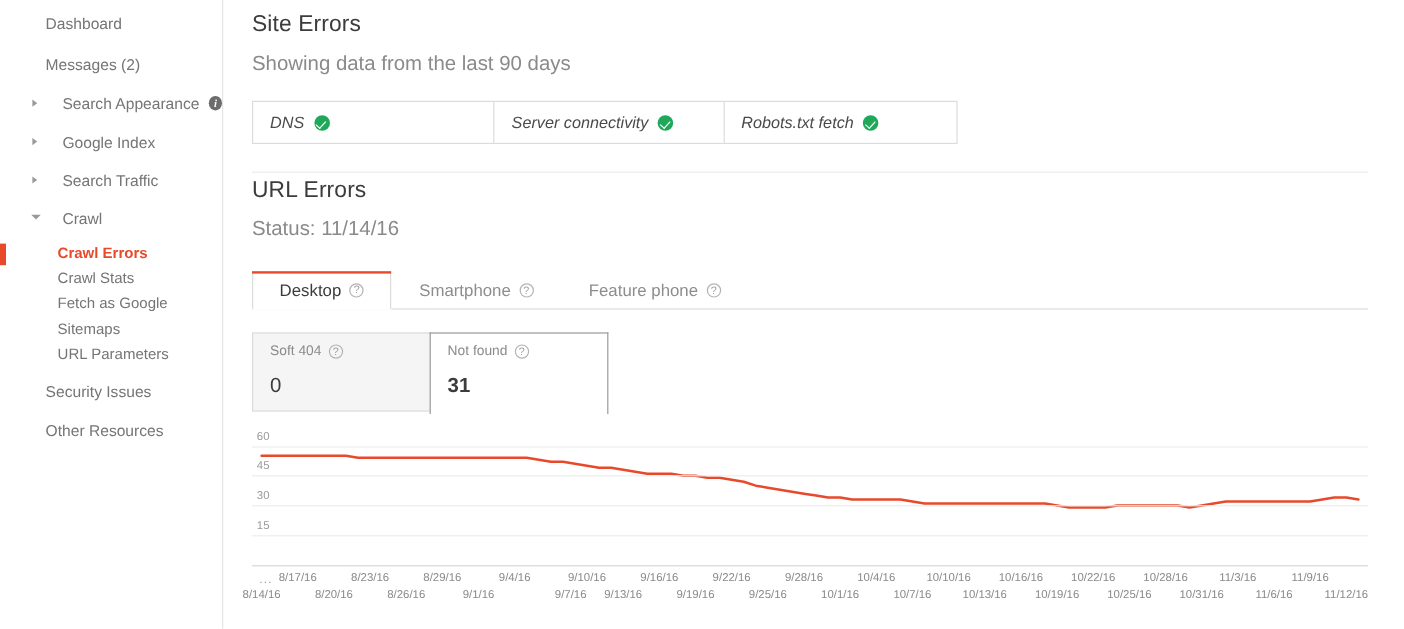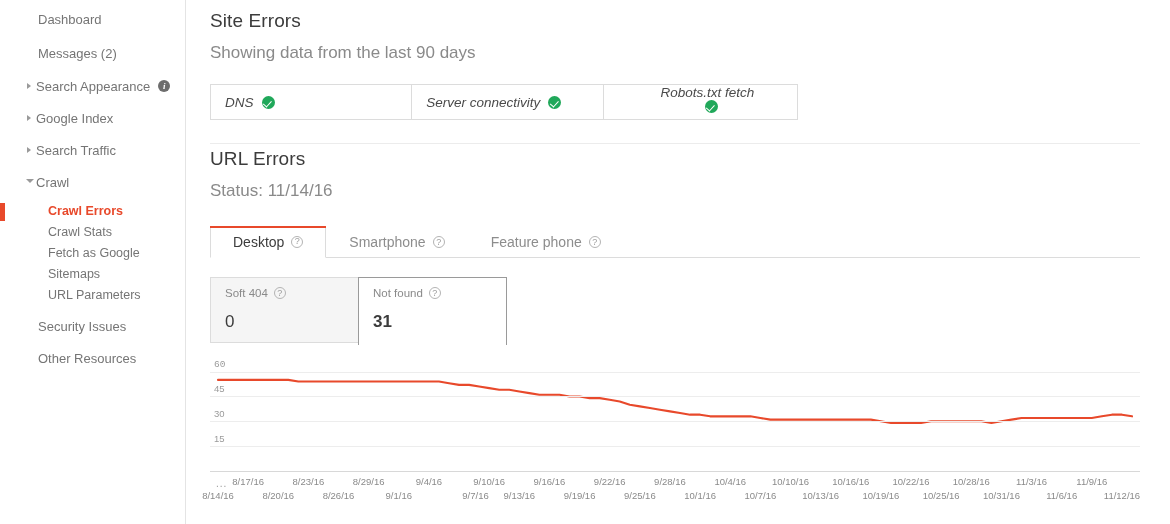--- a/index.html
+++ b/index.html
@@ -27,21 +27,21 @@
     color: #757575;
     line-height: 1;
     padding: 0 0 0 38px;
     height: 32px;
     display: flex;
     align-items: center;
     white-space: nowrap;
     cursor: pointer;
   }
   .nav-item.top { height: 34px; }
-  .nav-item.group { padding-left: 36px; }
+  .nav-item.group { padding-left: 52px; }
   .nav-item .caret {
     position: absolute;
     left: 27px;
     width: 0; height: 0;
     border-left: 4px solid #9a9a9a;
     border-top: 3.5px solid transparent;
     border-bottom: 3.5px solid transparent;
   }
   .nav-item .caret.open {
     border-left: 4px solid transparent;
@@ -109,21 +109,21 @@
   .site-cell {
     display: flex;
     align-items: center;
     padding-left: 14px;
     font-size: 13.5px;
     color: #4a4a4a;
     border-right: 1px solid #dcdcdc;
     height: 100%;
     font-style: italic;
   }
-  .site-cell:last-child { border-right: none; flex-direction: column; }
+  .site-cell:last-child { border-right: none; }
   .site-cell.c1 { width: 202px; }
   .site-cell.c2 { width: 192px; }
   .site-cell.c3 { width: 194px; }
   .check {
     display: inline-block;
     width: 13px; height: 13px;
     border-radius: 50%;
     background: #20a85a;
     margin-left: 8px;
     position: relative;
@@ -382,21 +382,21 @@
         <svg class="chart-svg" id="chart-svg" width="930" height="111">
             <path d="M 8.00 19.88 L 18.04 19.88 L 28.09 19.88 L 38.13 19.88 L 48.18 19.88 L 58.22 19.88 L 68.26 19.88 L 78.31 19.88 L 88.35 21.54 L 98.40 21.54 L 108.44 21.54 L 118.48 21.54 L 128.53 21.54 L 138.57 21.54 L 148.62 21.54 L 158.66 21.54 L 168.70 21.54 L 178.75 21.54 L 188.79 21.54 L 198.84 21.54 L 208.88 21.54 L 218.92 21.54 L 228.97 21.54 L 239.01 23.19 L 249.05 24.85 L 259.10 24.85 L 269.14 26.51 L 279.19 28.16 L 289.23 29.82 L 299.27 29.82 L 309.32 31.48 L 319.36 33.13 L 329.41 34.79 L 339.45 34.79 L 349.49 34.79 L 359.54 36.45 L 369.58 36.45 L 379.63 38.10 L 389.67 38.10 L 399.71 39.76 L 409.76 41.42 L 419.80 44.73 L 429.85 46.39 L 439.89 48.04 L 449.93 49.70 L 459.98 51.36 L 470.02 53.01 L 480.07 54.67 L 490.11 54.67 L 500.15 56.33 L 510.20 56.33 L 520.24 56.33 L 530.29 56.33 L 540.33 56.33 L 550.37 57.99 L 560.42 59.64 L 570.46 59.64 L 580.51 59.64 L 590.55 59.64 L 600.59 59.64 L 610.64 59.64 L 620.68 59.64 L 630.73 59.64 L 640.77 59.64 L 650.81 59.64 L 660.86 59.64 L 670.90 61.30 L 680.95 62.96 L 690.99 62.96 L 701.03 62.96 L 711.08 62.96 L 721.12 61.30 L 731.16 61.30 L 741.21 61.30 L 751.25 61.30 L 761.30 61.30 L 771.34 61.30 L 781.38 62.96 L 791.43 61.30 L 801.47 59.64 L 811.52 57.99 L 821.56 57.99 L 831.60 57.99 L 841.65 57.99 L 851.69 57.99 L 861.74 57.99 L 871.78 57.99 L 881.82 57.99 L 891.87 56.33 L 901.91 54.67 L 911.96 54.67 L 922.00 56.33" fill="none" stroke="#e8492b" stroke-width="2.1" stroke-linejoin="round" stroke-linecap="round"></path>
           </svg>
       <div class="gridline" style="top: 86.1493px;"></div>
           <div class="ytick" style="top: 86.1493px;">15</div>
           <div class="gridline" style="top: 61.2985px;"></div>
           <div class="ytick" style="top: 61.2985px;">30</div>
           <div class="gridline" style="top: 36.4478px;"></div>
           <div class="ytick" style="top: 36.4478px;">45</div>
           <div class="gridline" style="top: 11.597px;"></div>
-          <div class="ytick" style="top: 11.597px; font-family: Liberation Mono, monospace;">60</div>
+          <div class="ytick" style="top: 11.597px;">60</div>
         </div>
       <div class="xaxis-line"></div>
       <div class="xlabels" id="xlabels">
         <span class="ellipsis">...</span>
       <span class="xlabel row2" style="left: 8px;">8/14/16</span>
           <span class="xlabel row2" style="left: 68.2637px;">8/20/16</span>
           <span class="xlabel row2" style="left: 128.527px;">8/26/16</span>
           <span class="xlabel row2" style="left: 188.791px;">9/1/16</span>
           <span class="xlabel row2" style="left: 249.055px; padding-left: 33px;">9/7/16</span>
           <span class="xlabel row2" style="left: 309.319px;">9/13/16</span>

